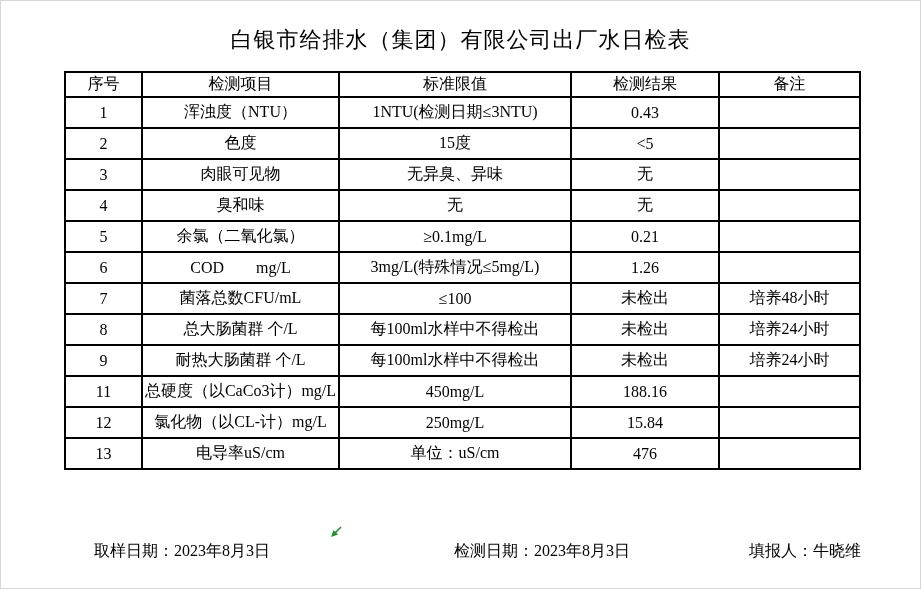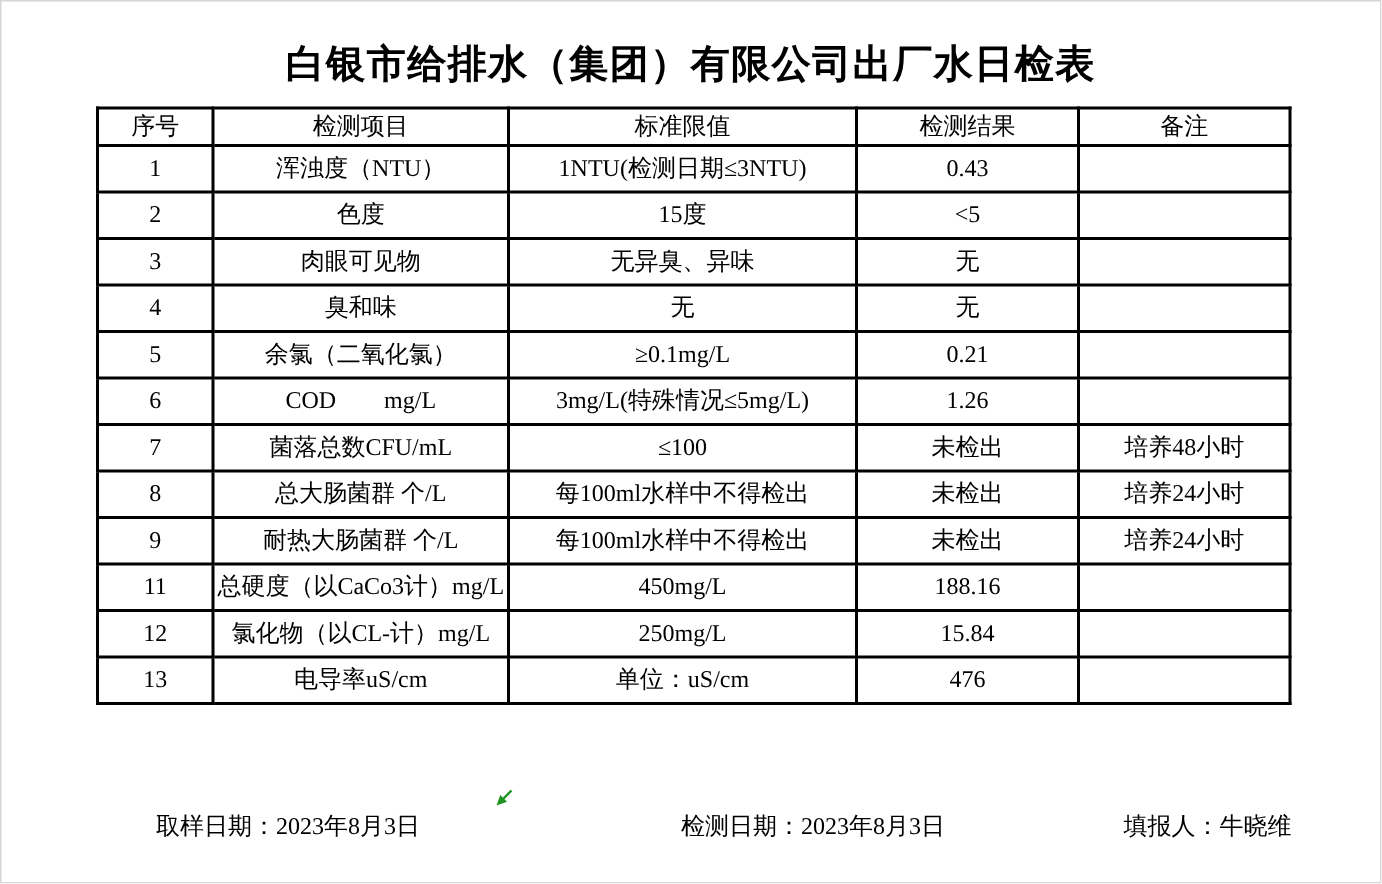--- a/index.html
+++ b/index.html
@@ -17,22 +17,22 @@
     font-family: "Liberation Serif", "DejaVu Serif", serif;
     color: #000000;
     overflow: hidden;
   }
   .title {
     position: absolute;
     top: 24px;
     left: 0;
     width: 100%;
     text-align: center;
-    font-size: 26px;
-    font-weight: bold;
+    font-size: 22px;
+    font-weight: normal;
     letter-spacing: 1px;
     white-space: pre;
   }
   table.report {
     position: absolute;
     left: 63px;
     top: 70px;
     width: 795px;
     border-collapse: collapse;
     table-layout: fixed;
@@ -63,21 +63,21 @@
     top: 538px;
     width: 795px;
     height: 26px;
     font-size: 16px;
   }
   .footer span {
     position: absolute;
     top: 2px;
     white-space: pre;
   }
-  .footer .f-sample { left: 30px; margin-left: 10px; }
+  .footer .f-sample { left: 30px; }
   .footer .f-test   { left: 390px; }
   .footer .f-person { left: 685px; }
 </style>
 </head>
 <body>
 
 <div class="page">
 
   <div class="title">白银市给排水（集团）有限公司出厂水日检表</div>
 

